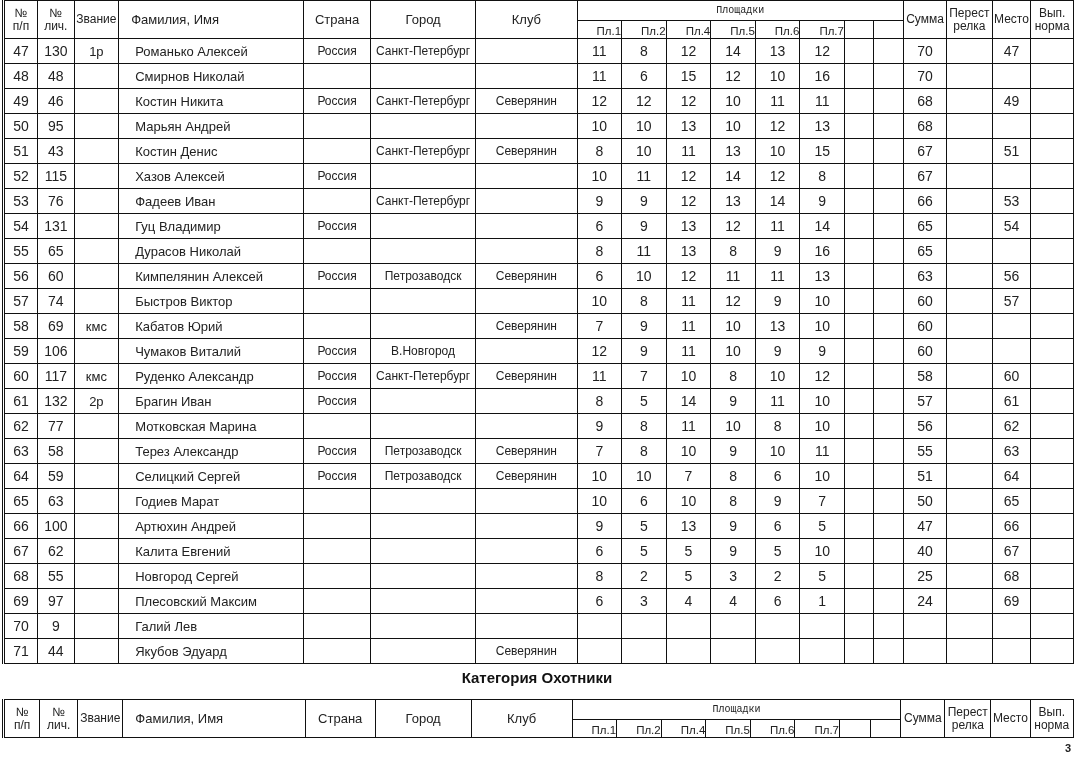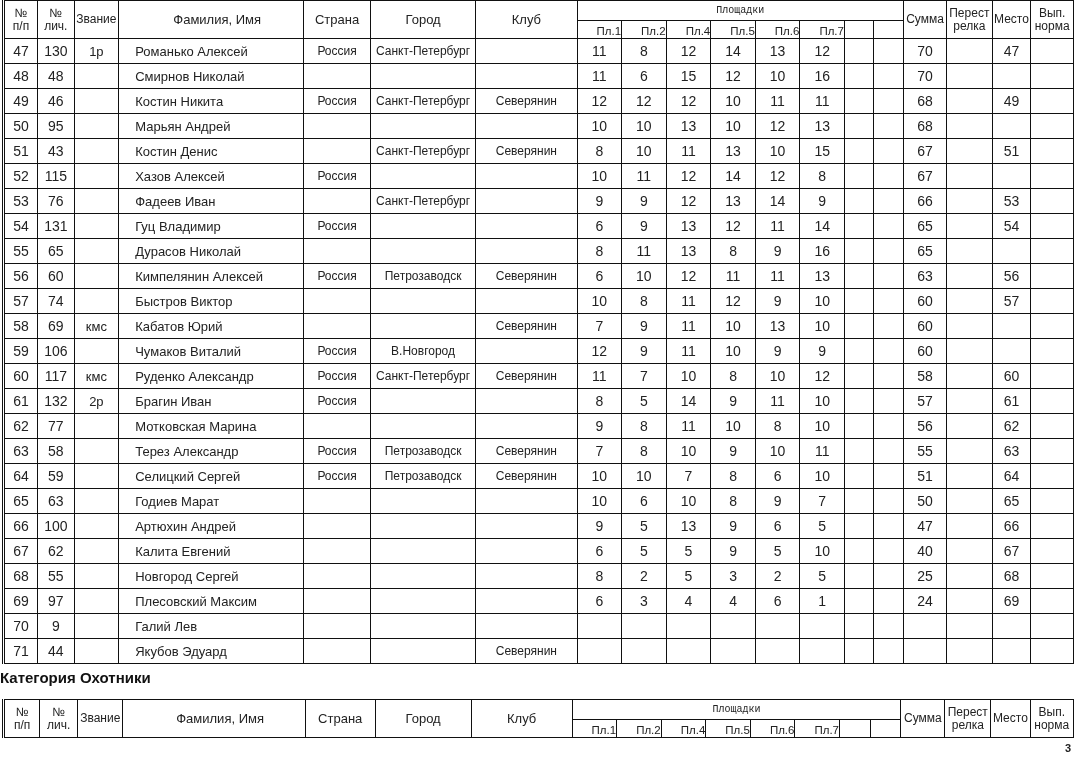--- a/index.html
+++ b/index.html
@@ -11,23 +11,23 @@
   .t2 { top: 699px; }
   .wrap { border-left: 3px double #111; }
   th { font-size: 12px; line-height: 13px; color: #222; }
   th.hdr2 { height: 19px; }
   th.sub { font-size: 11.5px; height: 17px; text-align: left; padding-left: 19px; vertical-align: bottom; }
   th.grp { font-size: 10px; height: 19px; font-family: Liberation Mono, monospace; }
   td { height: 24px; font-size: 14px; }
   td.name { text-align: left; padding-left: 16px; font-size: 13px; }
   td.txt { font-size: 12px; }
   td.rank { font-size: 13px; }
-  th.name { text-align: center; padding-left: 12px; font-size: 13px; }
+  th.name { text-align: left; padding-left: 12px; font-size: 13px; }
   th.big { font-size: 13px; }
-  .title { position: absolute; top: 669px; left: 0; width: 1074px; text-align: left;
+  .title { position: absolute; top: 669px; left: 0; width: 1074px; text-align: center;
            font-size: 15px; font-weight: bold; color: #111; }
   .pagenum { position: absolute; top: 742px; right: 3px; font-size: 11px; font-weight: bold; color: #222; }
 </style>
 </head>
 <body>
 
 <table class="t1 wrap">
   <colgroup>
     <col style="width:40px">
       <col style="width:41px">

